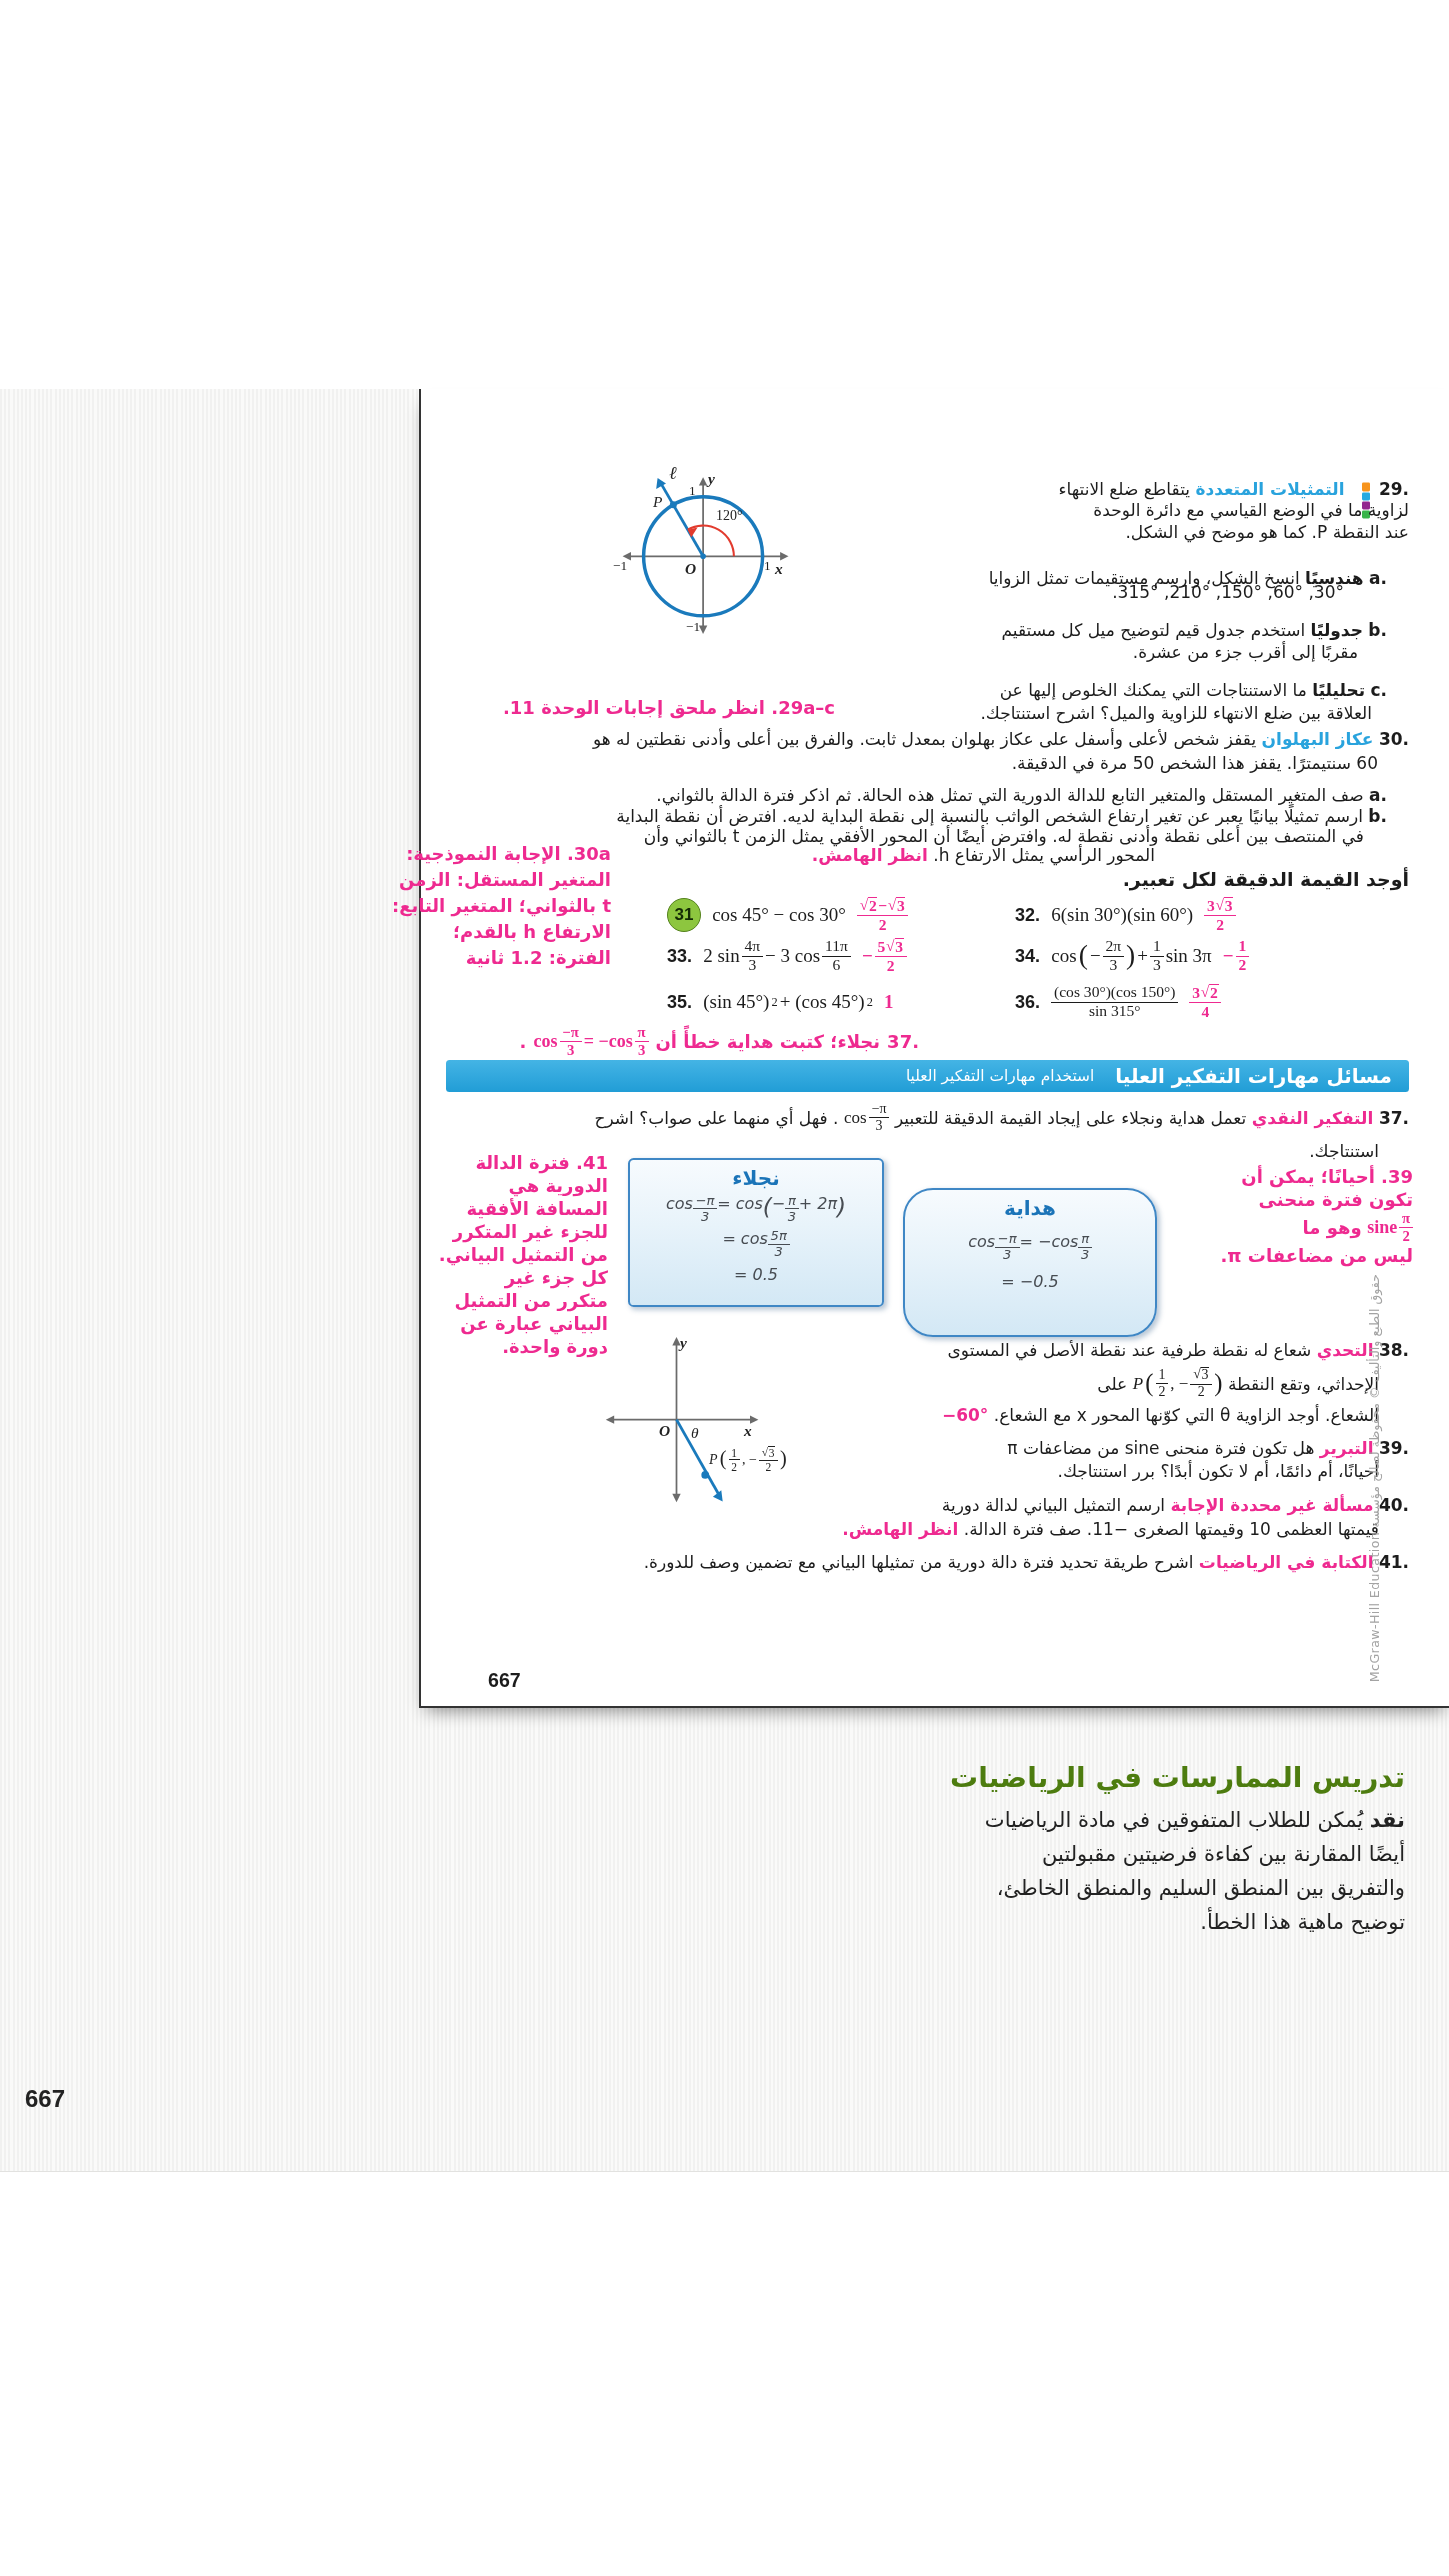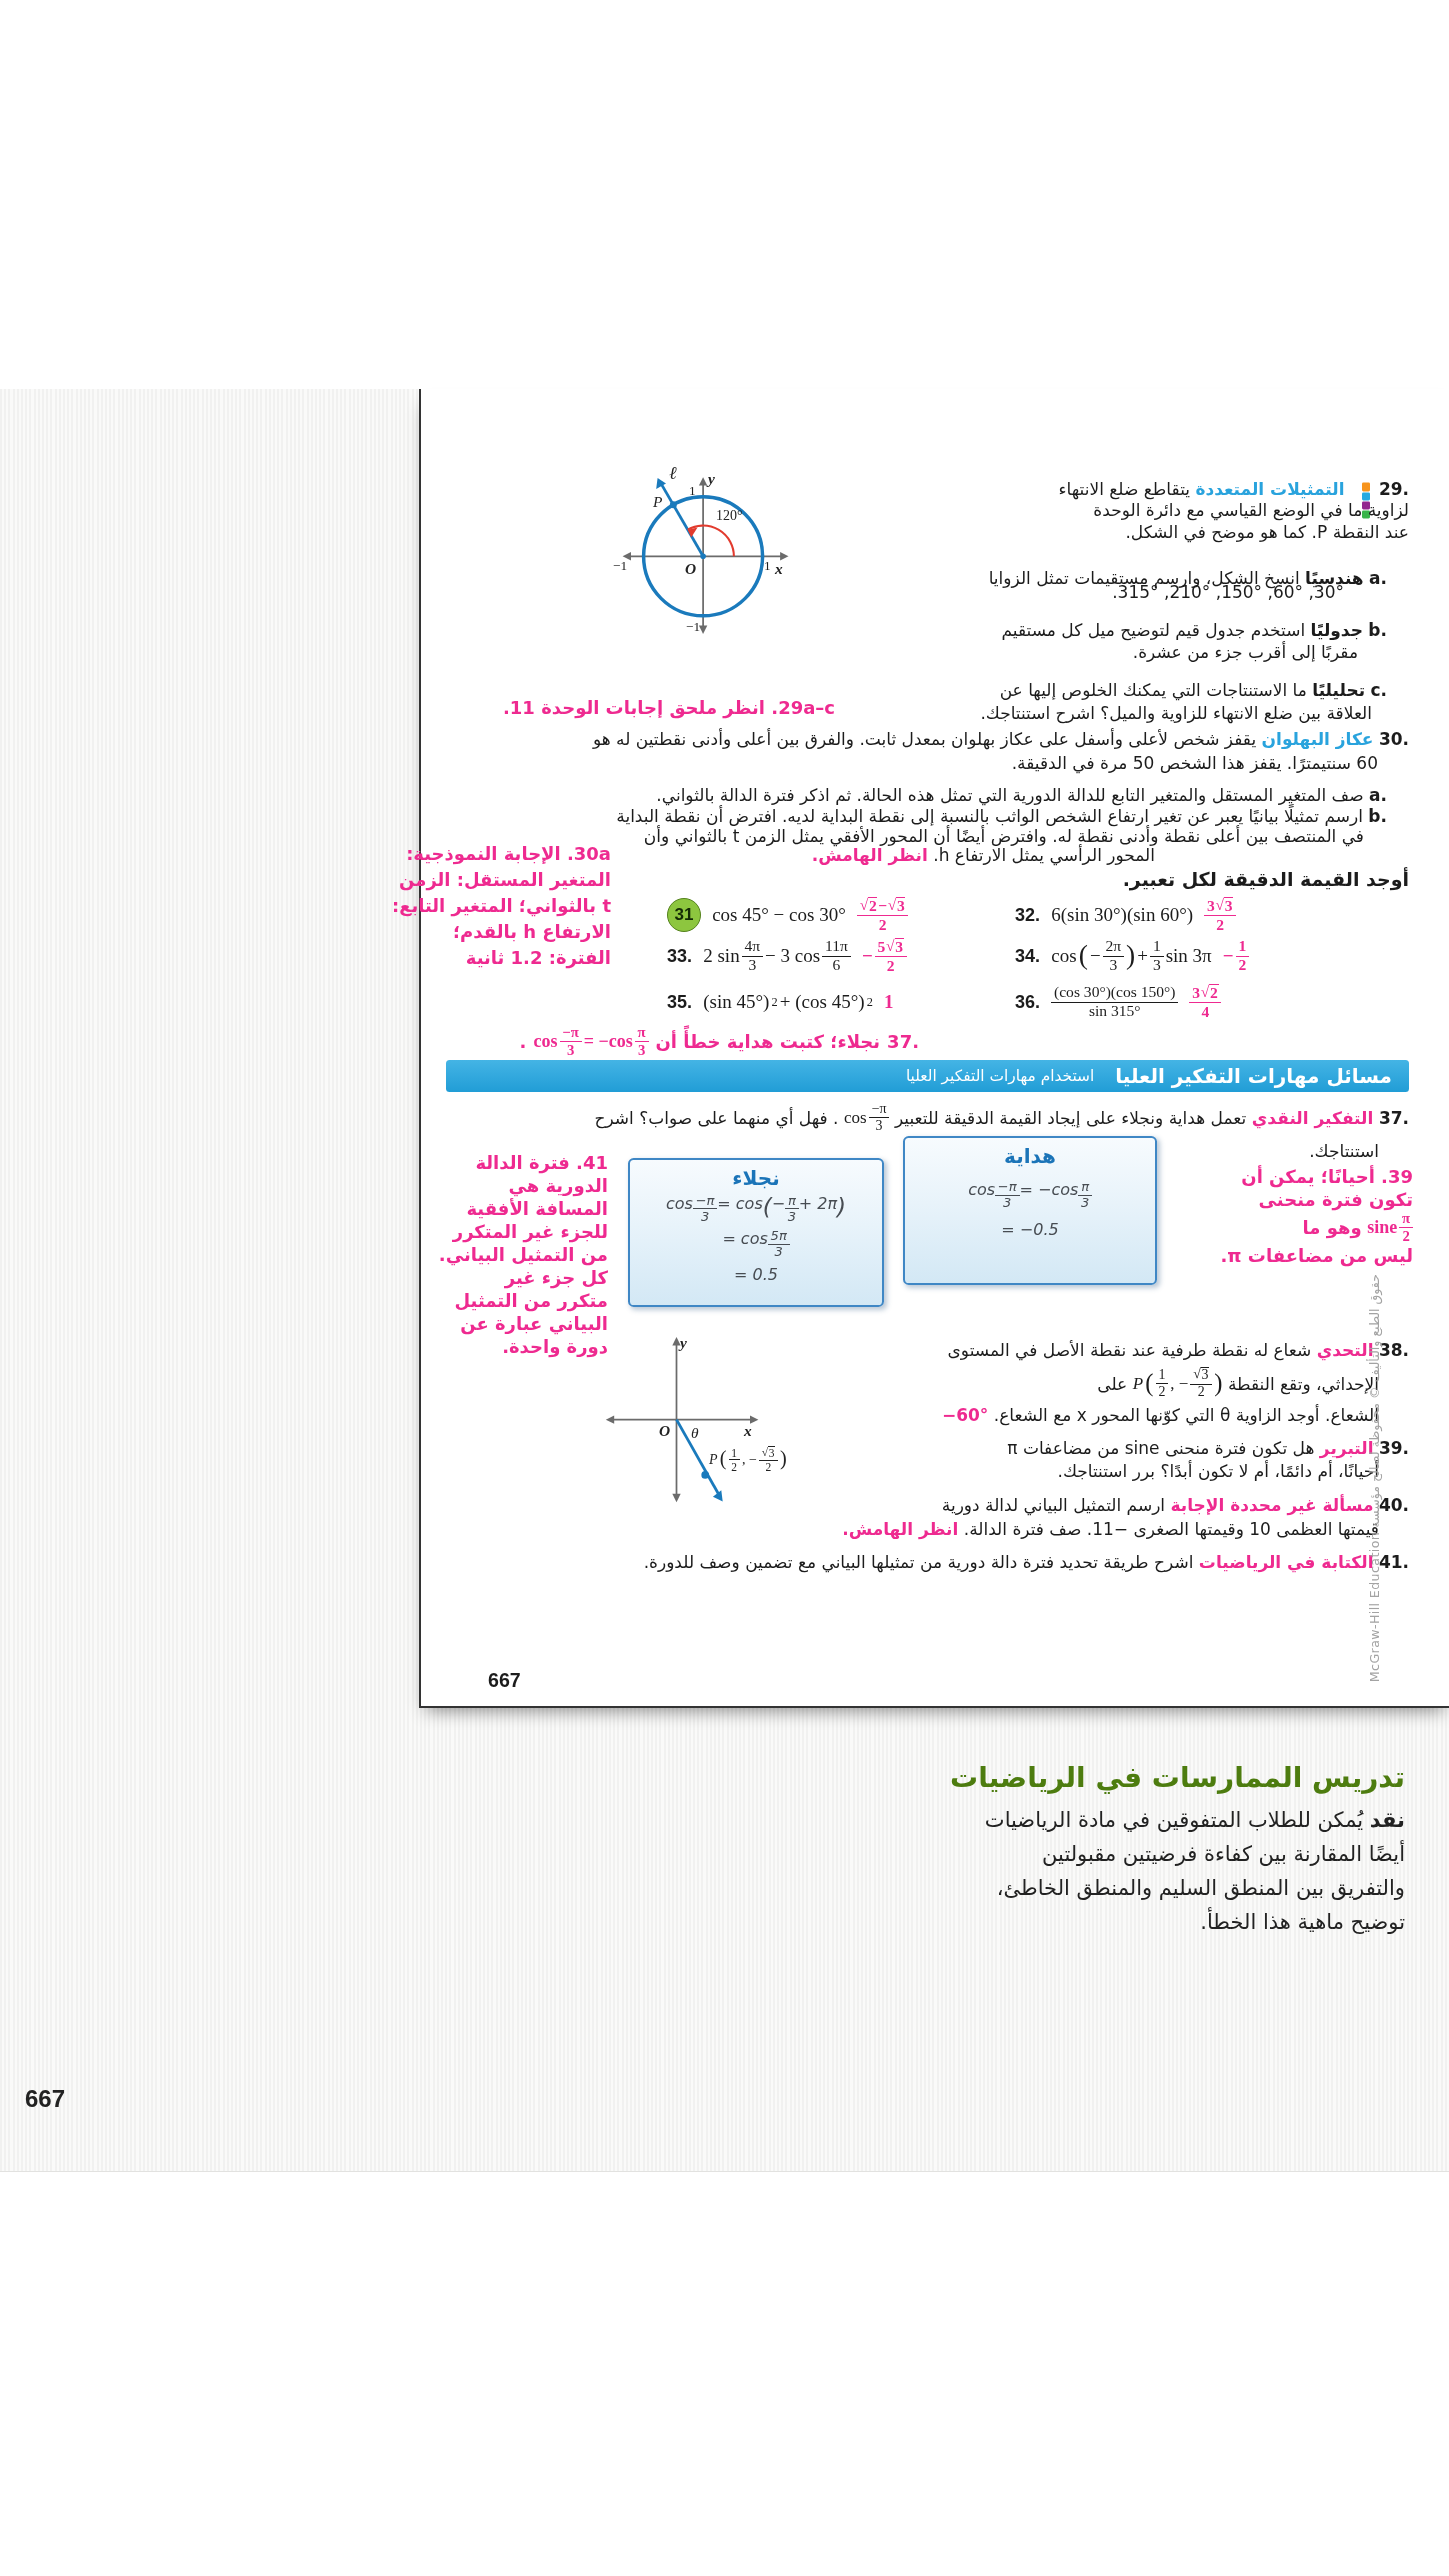--- a/index.html
+++ b/index.html
@@ -436,21 +436,21 @@
           </span>
           <span class="d">
             <span>3</span>
           </span>
         </span>
       </div>
     <div class="hw" style="margin-top:5.6px;">
         <span>= 0.5</span>
       </div>
   </div>
-  <div class="notebox" style="left:482px;top:747px;width:250px;height:145px;">
+  <div class="notebox" style="left:482px;top:799px;width:250px;height:145px;border-radius:30px;">
     <div class="lbl">هداية</div>
     <div class="hw" style="margin-top:12.6px;">
         <span>cos </span>
         <span class="fr">
           <span class="n">
             <span>−π</span>
           </span>
           <span class="d">
             <span>3</span>
           </span>

